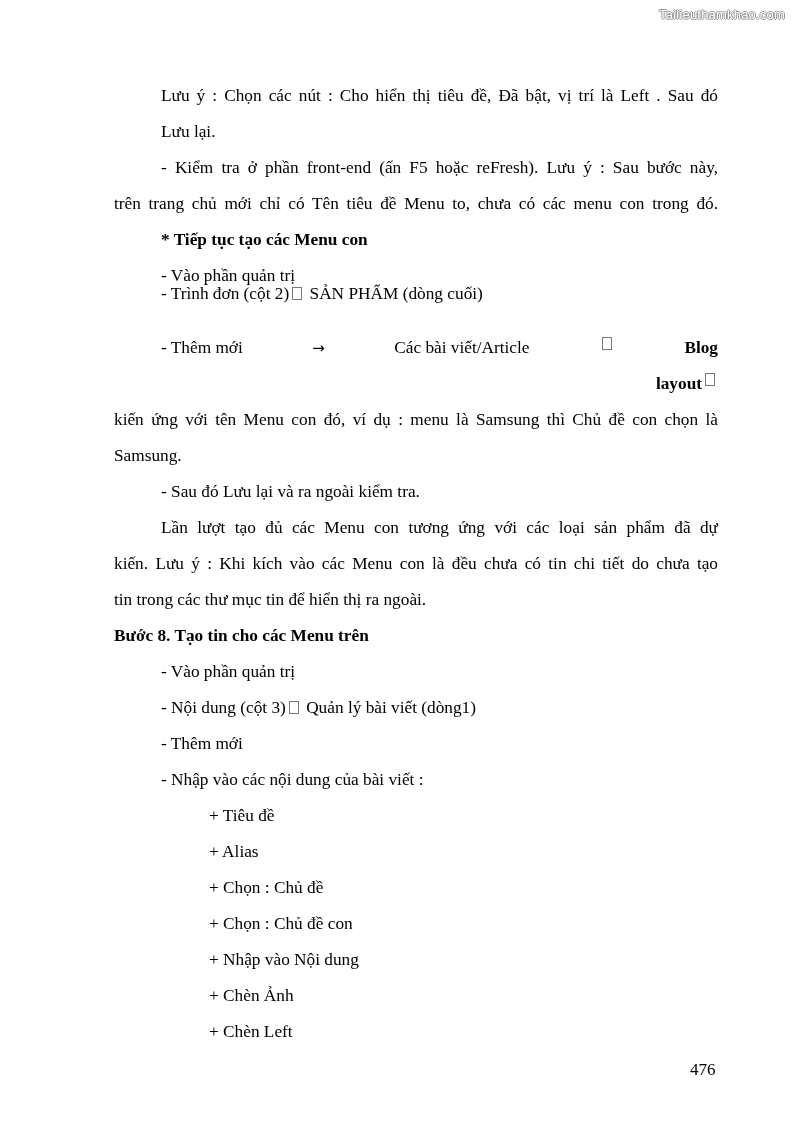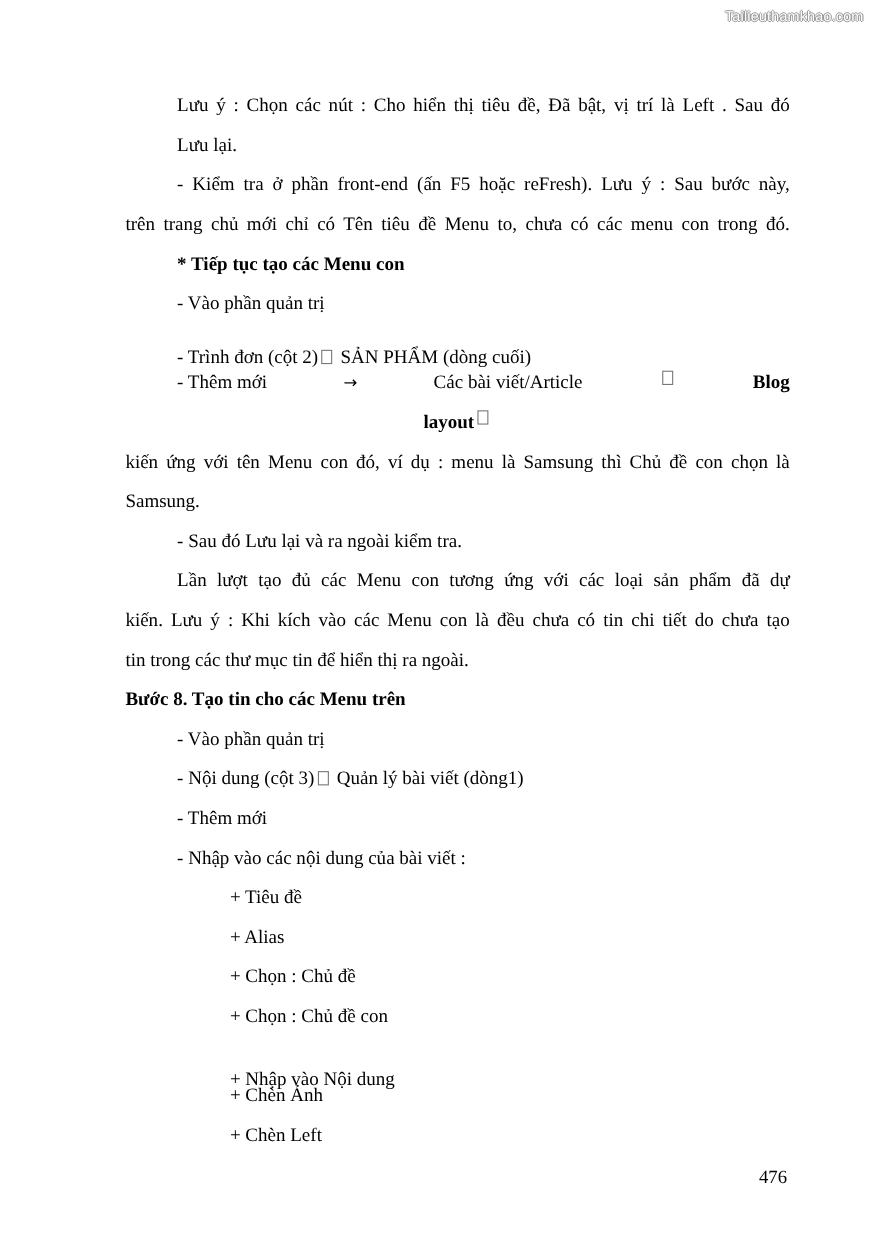--- a/index.html
+++ b/index.html
@@ -22,32 +22,32 @@
 
 <div class="watermark">Tailieuthamkhao.com</div>
 
 <div class="line ind1 justify" style="top:85px">Lưu ý : Chọn các nút : Cho hiển thị tiêu đề, Đã bật, vị trí là Left . Sau đó</div>
 <div class="line ind1" style="top:121px">Lưu lại.</div>
 <div class="line ind1 justify" style="top:157px">- Kiểm tra ở phần front-end (ấn F5 hoặc reFresh). Lưu ý : Sau bước này,</div>
 <div class="line justify" style="top:193px">trên trang chủ mới chỉ có Tên tiêu đề Menu to, chưa có các menu con trong đó.</div>
 
 <div class="line ind1 b" style="top:229px">* Tiếp tục tạo các Menu con</div>
 <div class="line ind1" style="top:265px">- Vào phần quản trị</div>
-<div class="line ind1" style="top:314px">
+<div class="line ind1" style="top:283px">
   <span>- Trình đơn (cột 2)</span><span class="box"></span>
   <span>SẢN PHẨM (dòng cuối)</span>
 </div>
 <div class="line ind1" style="top:337px; display:flex; justify-content:space-between;">
   <span>- Thêm mới</span>
   <span class="arrow">→</span>
   <span>Các bài viết/Article</span>
   <span class="box"></span>
   <span class="b">Blog</span>
 </div>
-<div class="line" style="top:373px; display:flex; justify-content:center;">
+<div class="line" style="top:373px; display:flex; justify-content:flex-end;">
   <span class="b">layout</span>
   <span class="box"></span>
 </div>
 <div class="line justify" style="top:409px">kiến ứng với tên Menu con đó, ví dụ : menu là Samsung thì Chủ đề con chọn là</div>
 <div class="line" style="top:445px">Samsung.</div>
 <div class="line ind1" style="top:481px">- Sau đó Lưu lại và ra ngoài kiểm tra.</div>
 
 <div class="line ind1 justify" style="top:517px">Lần lượt tạo đủ các Menu con tương ứng với các loại sản phẩm đã dự</div>
 <div class="line justify" style="top:553px">kiến. Lưu ý : Khi kích vào các Menu con là đều chưa có tin chi tiết do chưa tạo</div>
 <div class="line" style="top:589px">tin trong các thư mục tin để hiển thị ra ngoài.</div>
@@ -58,17 +58,17 @@
   <span>- Nội dung (cột 3)</span><span class="box"></span>
   <span>Quản lý bài viết (dòng1)</span>
 </div>
 <div class="line ind1" style="top:733px">- Thêm mới</div>
 <div class="line ind1" style="top:769px">- Nhập vào các nội dung của bài viết :</div>
 
 <div class="line ind2" style="top:805px">+ Tiêu đề</div>
 <div class="line ind2" style="top:841px">+ Alias</div>
 <div class="line ind2" style="top:877px">+ Chọn : Chủ đề</div>
 <div class="line ind2" style="top:913px">+ Chọn : Chủ đề con</div>
-<div class="line ind2" style="top:970px">+ Nhập vào Nội dung</div>
+<div class="line ind2" style="top:949px">+ Nhập vào Nội dung</div>
 <div class="line ind2" style="top:985px">+ Chèn Ảnh</div>
 <div class="line ind2" style="top:1021px">+ Chèn Left</div>
 
 <div class="pageno">476</div>
 
 </body></html>

